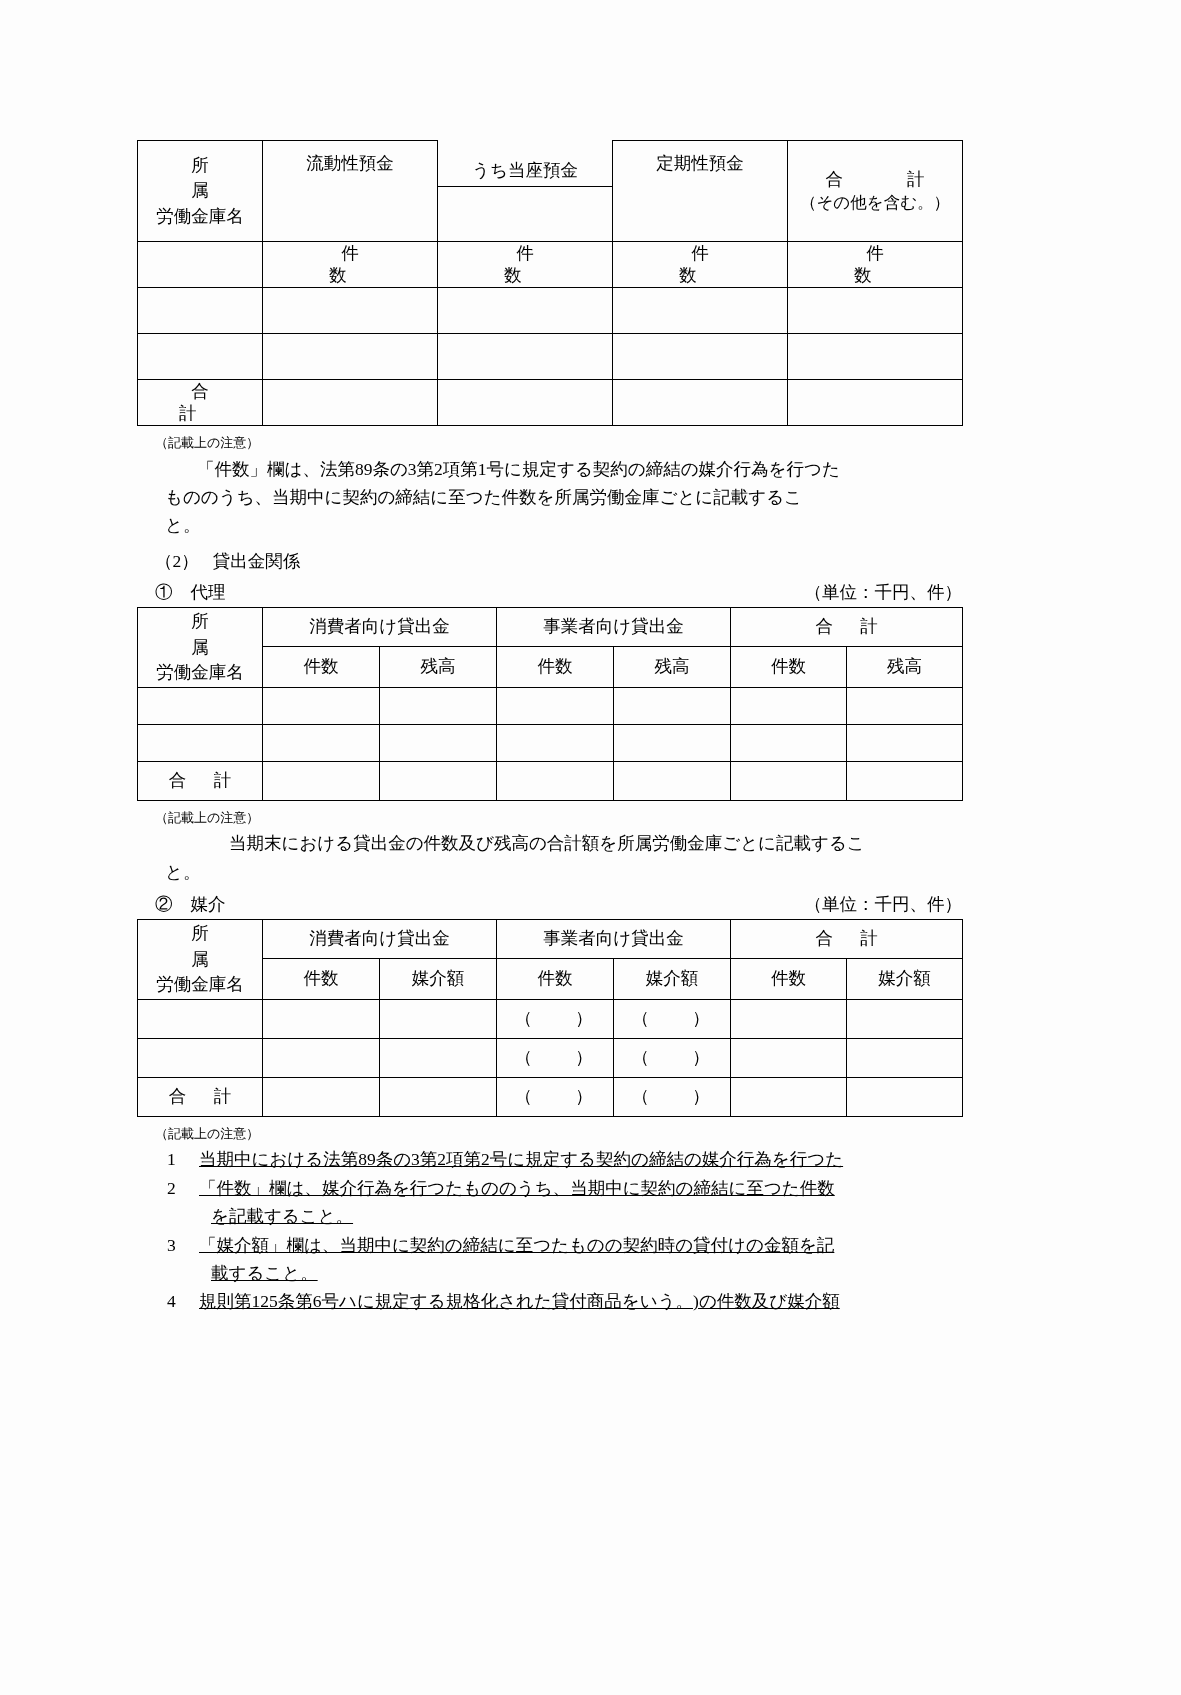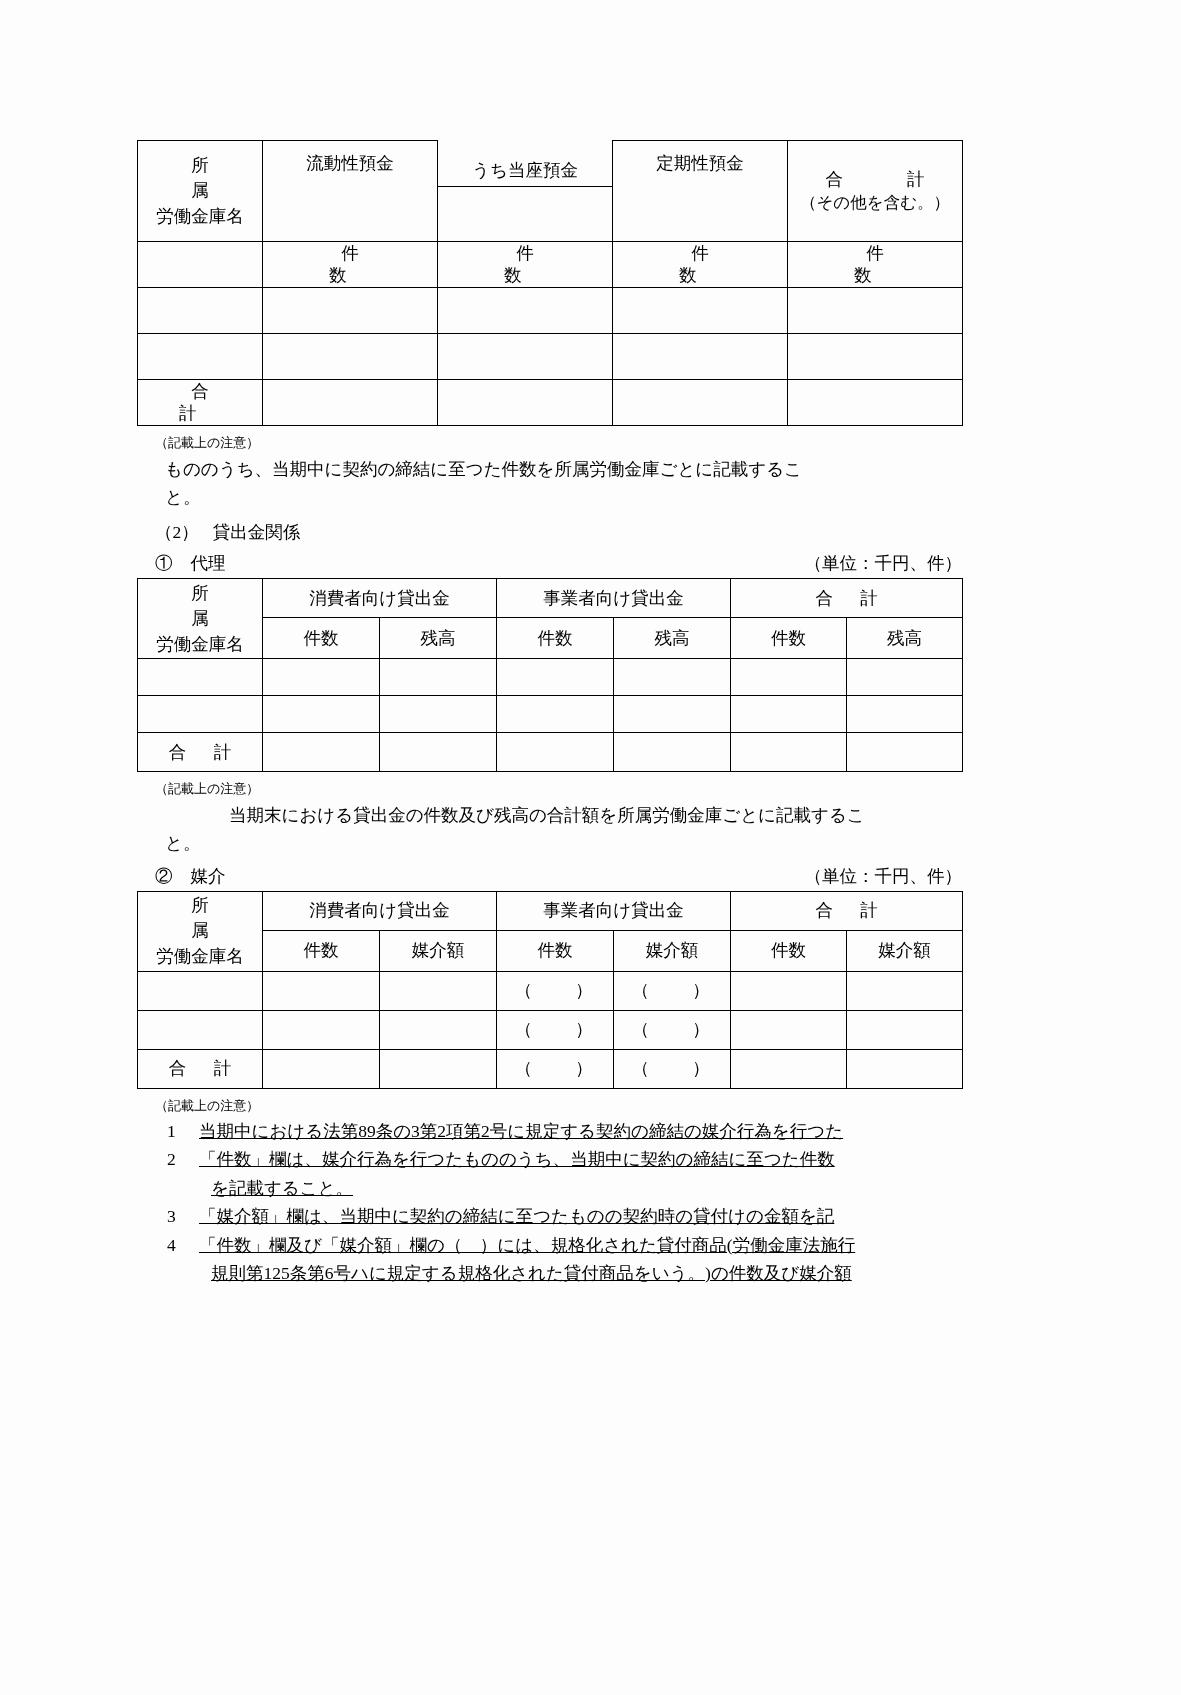--- a/index.html
+++ b/index.html
@@ -198,20 +198,21 @@
           <td></td>
           <td></td>
           <td></td>
           <td></td>
         </tr>
       </tbody>
     </table>
 
     <div class="note-head">（記載上の注意）</div>
     <div class="note-body">
+      <p class="para-indent" style="margin-left:60px">「件数」欄は、法第89条の3第2項第1号に規定する契約の締結の媒介行為を行つた</p>
       <p class="para-cont" style="margin-left:28px">もののうち、当期中に契約の締結に至つた件数を所属労働金庫ごとに記載するこ</p>
       <p class="para-cont" style="margin-left:28px">と。</p>
     </div>
 
     <div class="section-line">
       <span>（2）</span><span style="display:inline-block;width:14px"></span><span>貸出金関係</span>
     </div>
 
     <div class="heading-row">
       <span class="left">
@@ -372,27 +373,27 @@
         <span class="txt">
           <p>「件数」欄は、媒介行為を行つたもののうち、当期中に契約の締結に至つた件数</p>
           <p>を記載すること。</p>
         </span>
       </div>
 
       <div class="numbered">
         <span class="num">3</span>
         <span class="txt">
           <p>「媒介額」欄は、当期中に契約の締結に至つたものの契約時の貸付けの金額を記</p>
+          <p>載すること。</p>
         </span>
       </div>
 
       <div class="numbered">
         <span class="num">4</span>
         <span class="txt">
-          <p>「件数」欄及び「媒介額」欄の（　）には、規格化された貸付商品(労働金庫法施行</p>
           <p>規則第125条第6号ハに規定する規格化された貸付商品をいう。)の件数及び媒介額</p>
         </span>
       </div>
 
     </div>
 
   </div>
 </div>
 
 </body></html>

